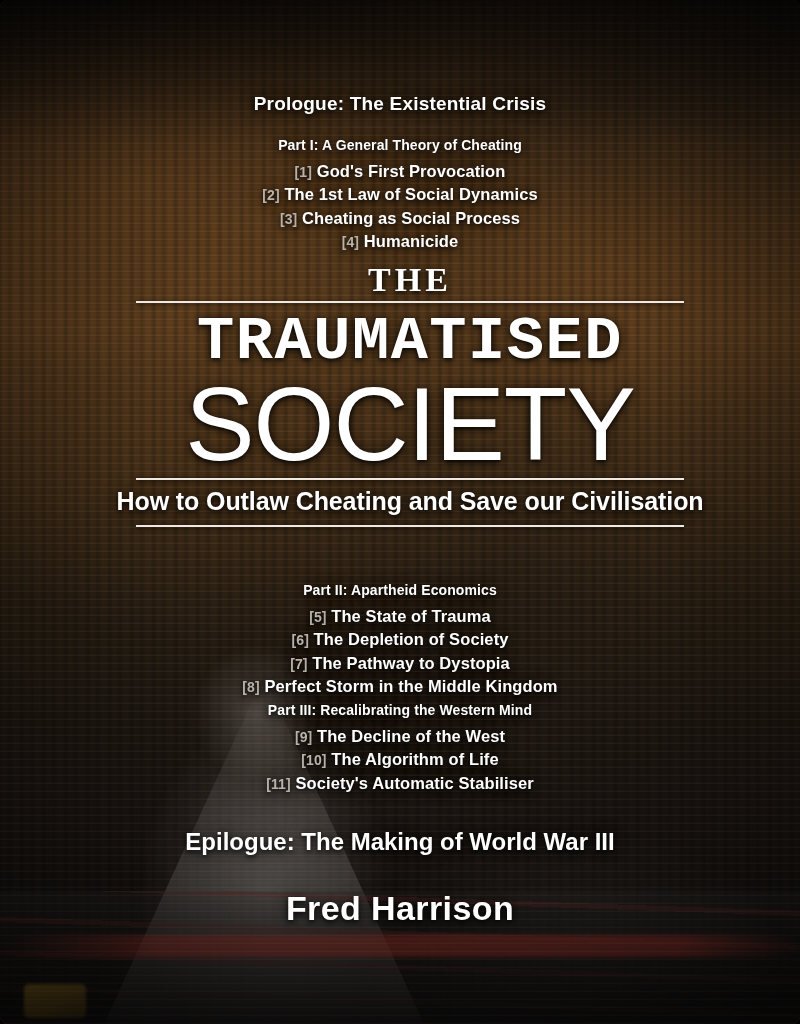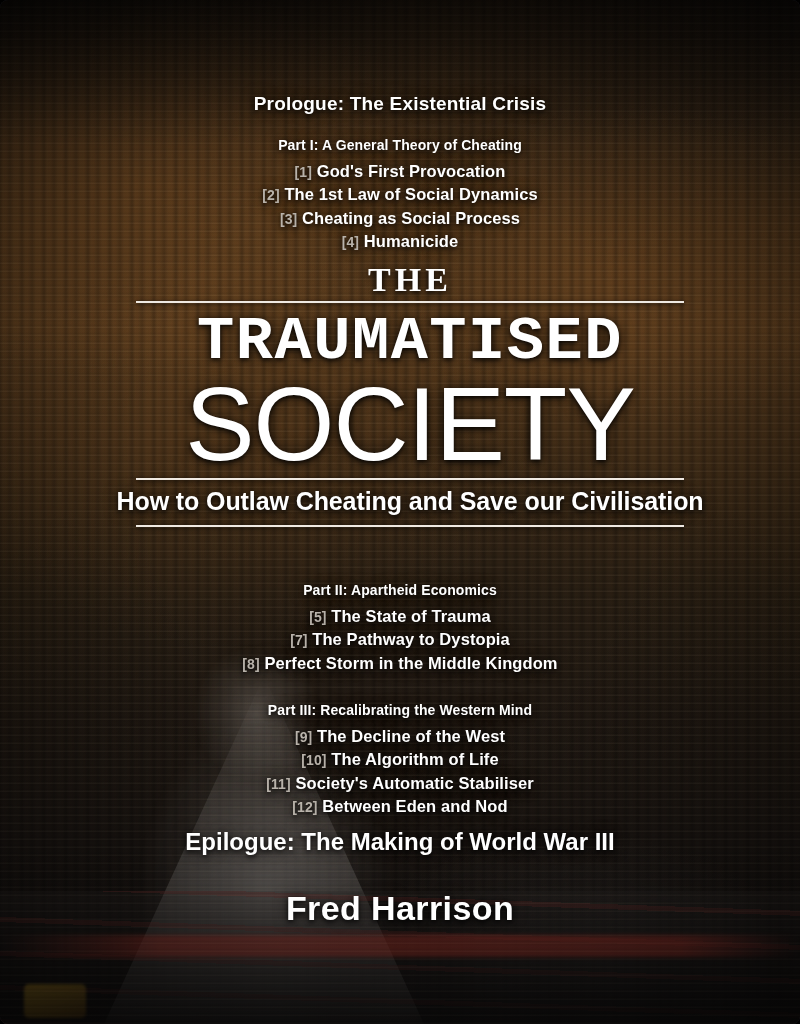--- a/index.html
+++ b/index.html
@@ -283,20 +283,24 @@
       <div class="rule rule-bot"></div>
     </div>
 
     <div class="part-block part2">
       <div class="part-title">Part II: Apartheid Economics</div>
       <div class="chapter">
         <span class="num">[5]</span>
         <span>The State of Trauma</span>
       </div>
       <div class="chapter">
+        <span class="num">[6]</span>
+        <span>The Depletion of Society</span>
+      </div>
+      <div class="chapter">
         <span class="num">[7]</span>
         <span>The Pathway to Dystopia</span>
       </div>
       <div class="chapter">
         <span class="num">[8]</span>
         <span>Perfect Storm in the Middle Kingdom</span>
       </div>
     </div>
 
     <div class="part-block part3">
@@ -306,24 +310,20 @@
         <span>The Decline of the West</span>
       </div>
       <div class="chapter">
         <span class="num">[10]</span>
         <span>The Algorithm of Life</span>
       </div>
       <div class="chapter">
         <span class="num">[11]</span>
         <span>Society's Automatic Stabiliser</span>
       </div>
-      <div class="chapter">
-        <span class="num">[12]</span>
-        <span>Between Eden and Nod</span>
-      </div>
     </div>
 
     <div class="epilogue">Epilogue: The Making of World War III</div>
 
     <div class="author">Fred Harrison</div>
 
   </div>
 </div>
 
 </body></html>

